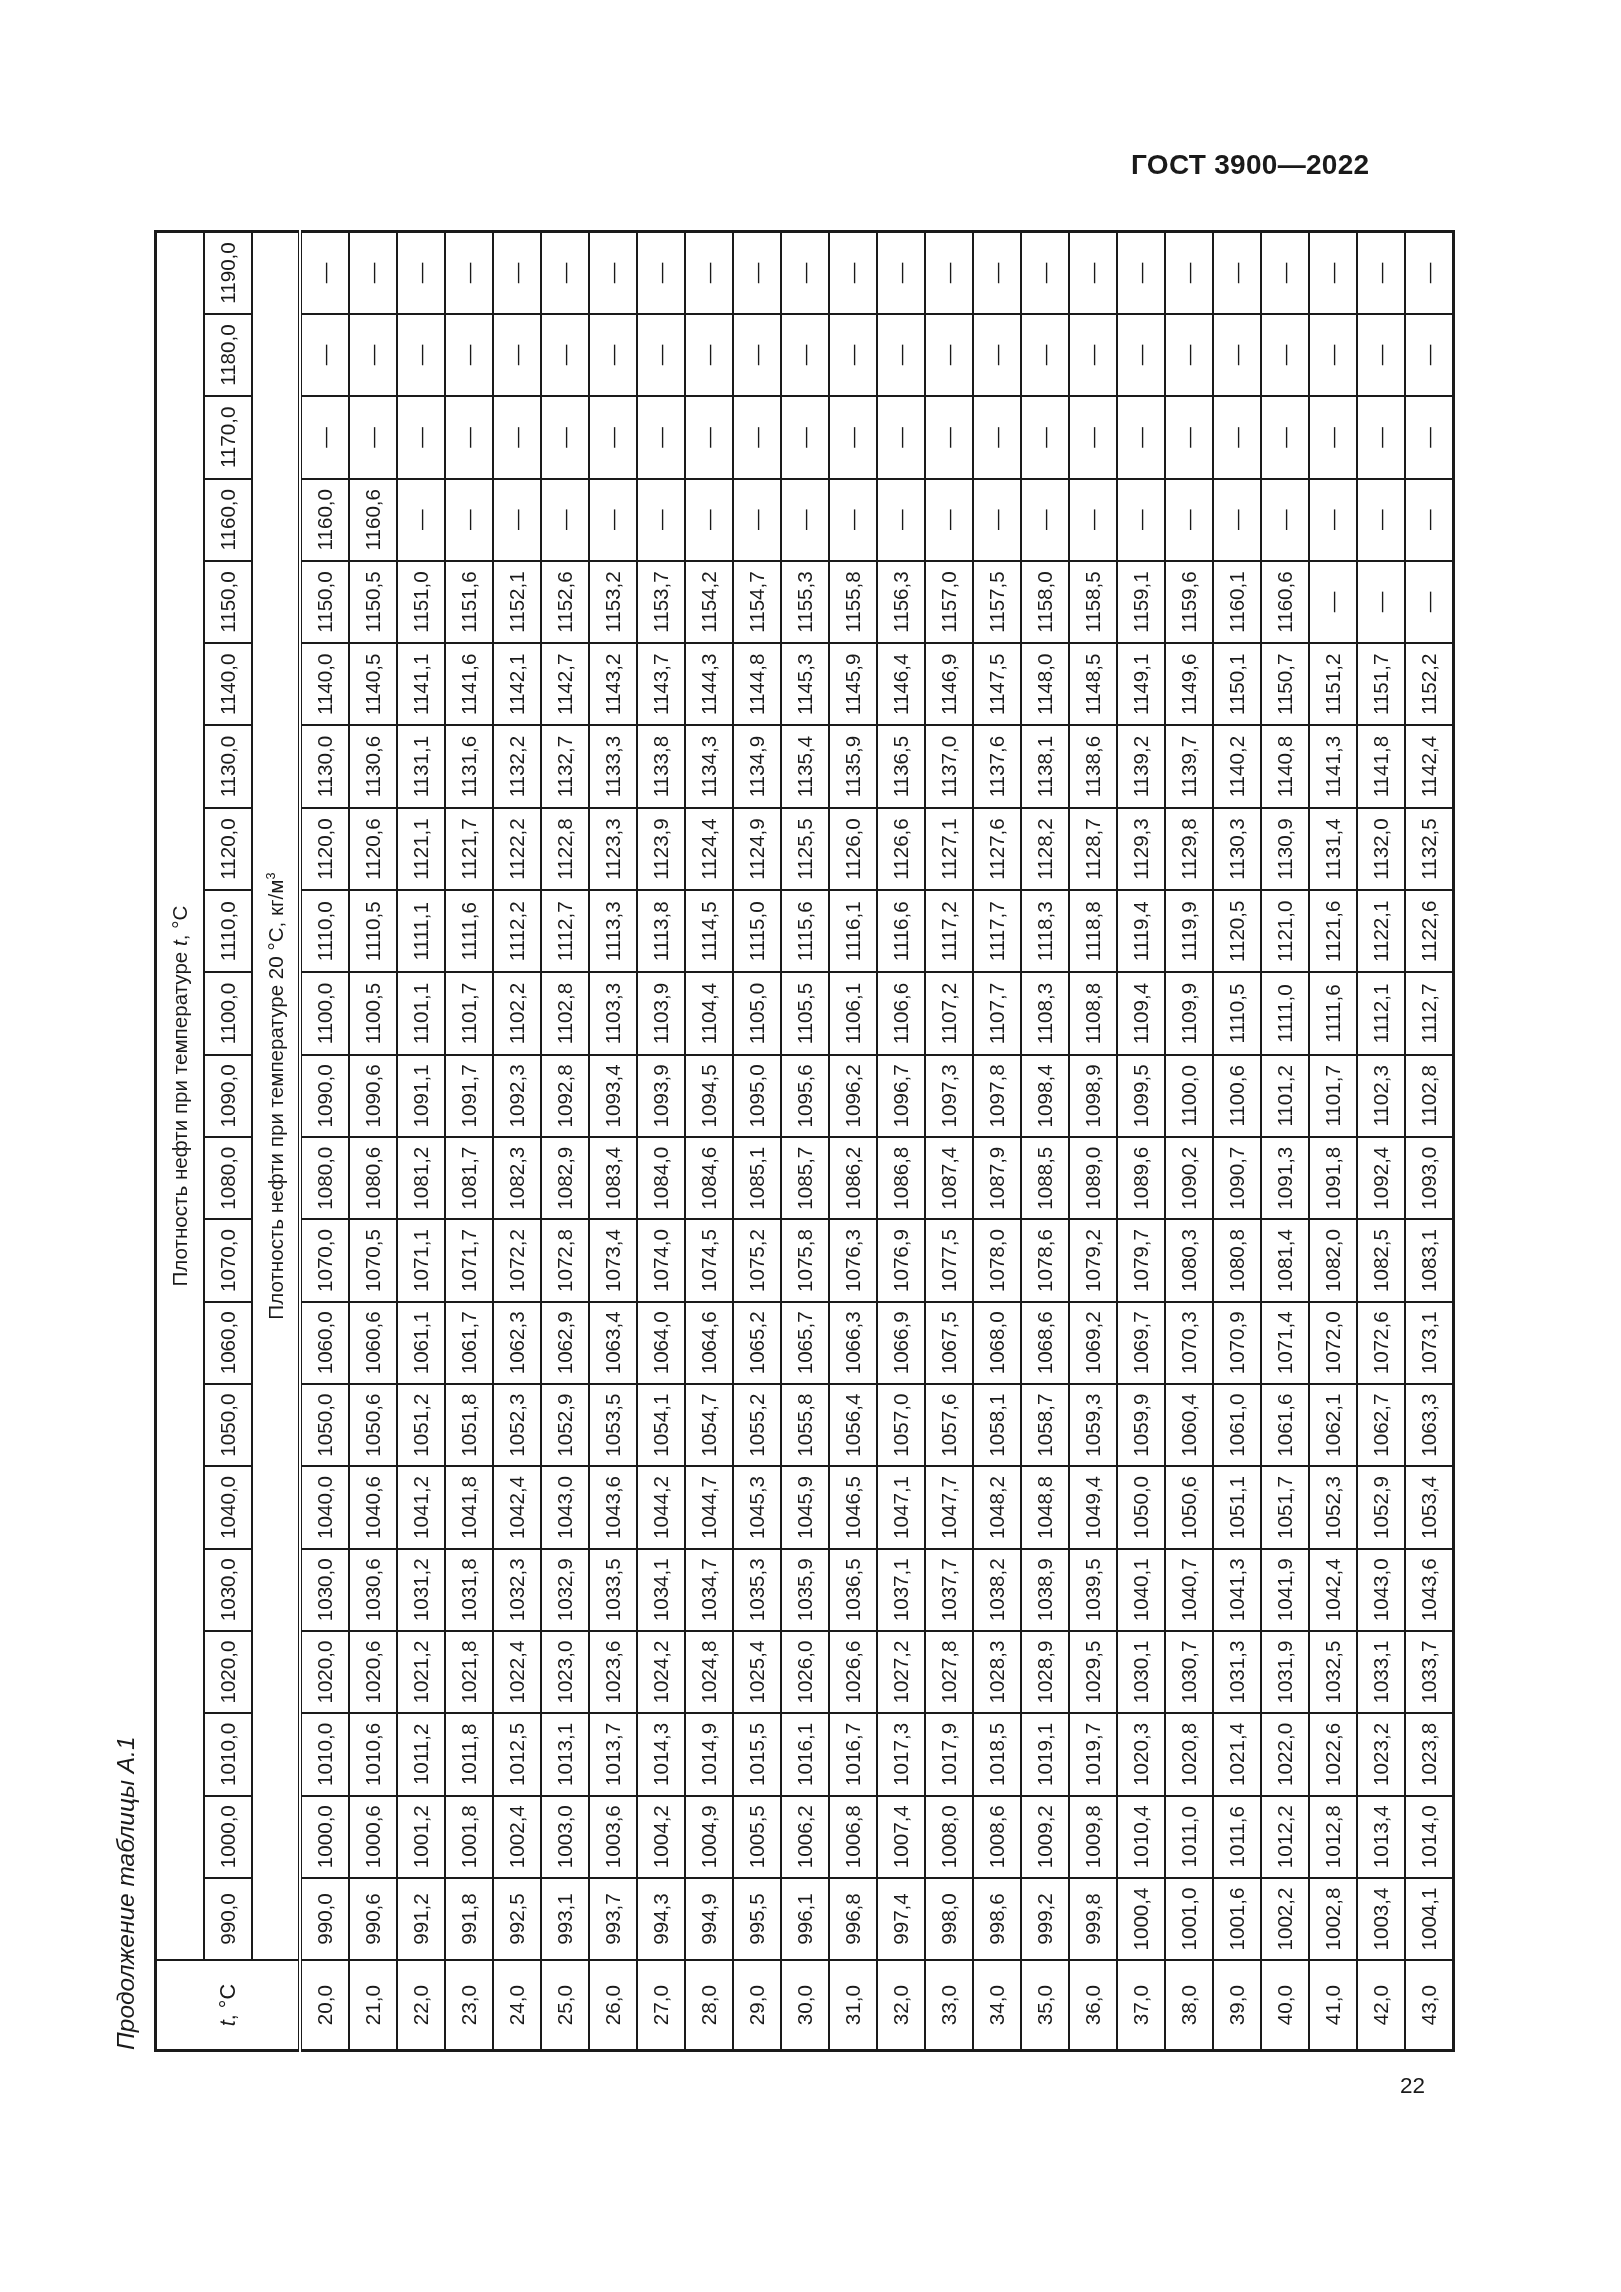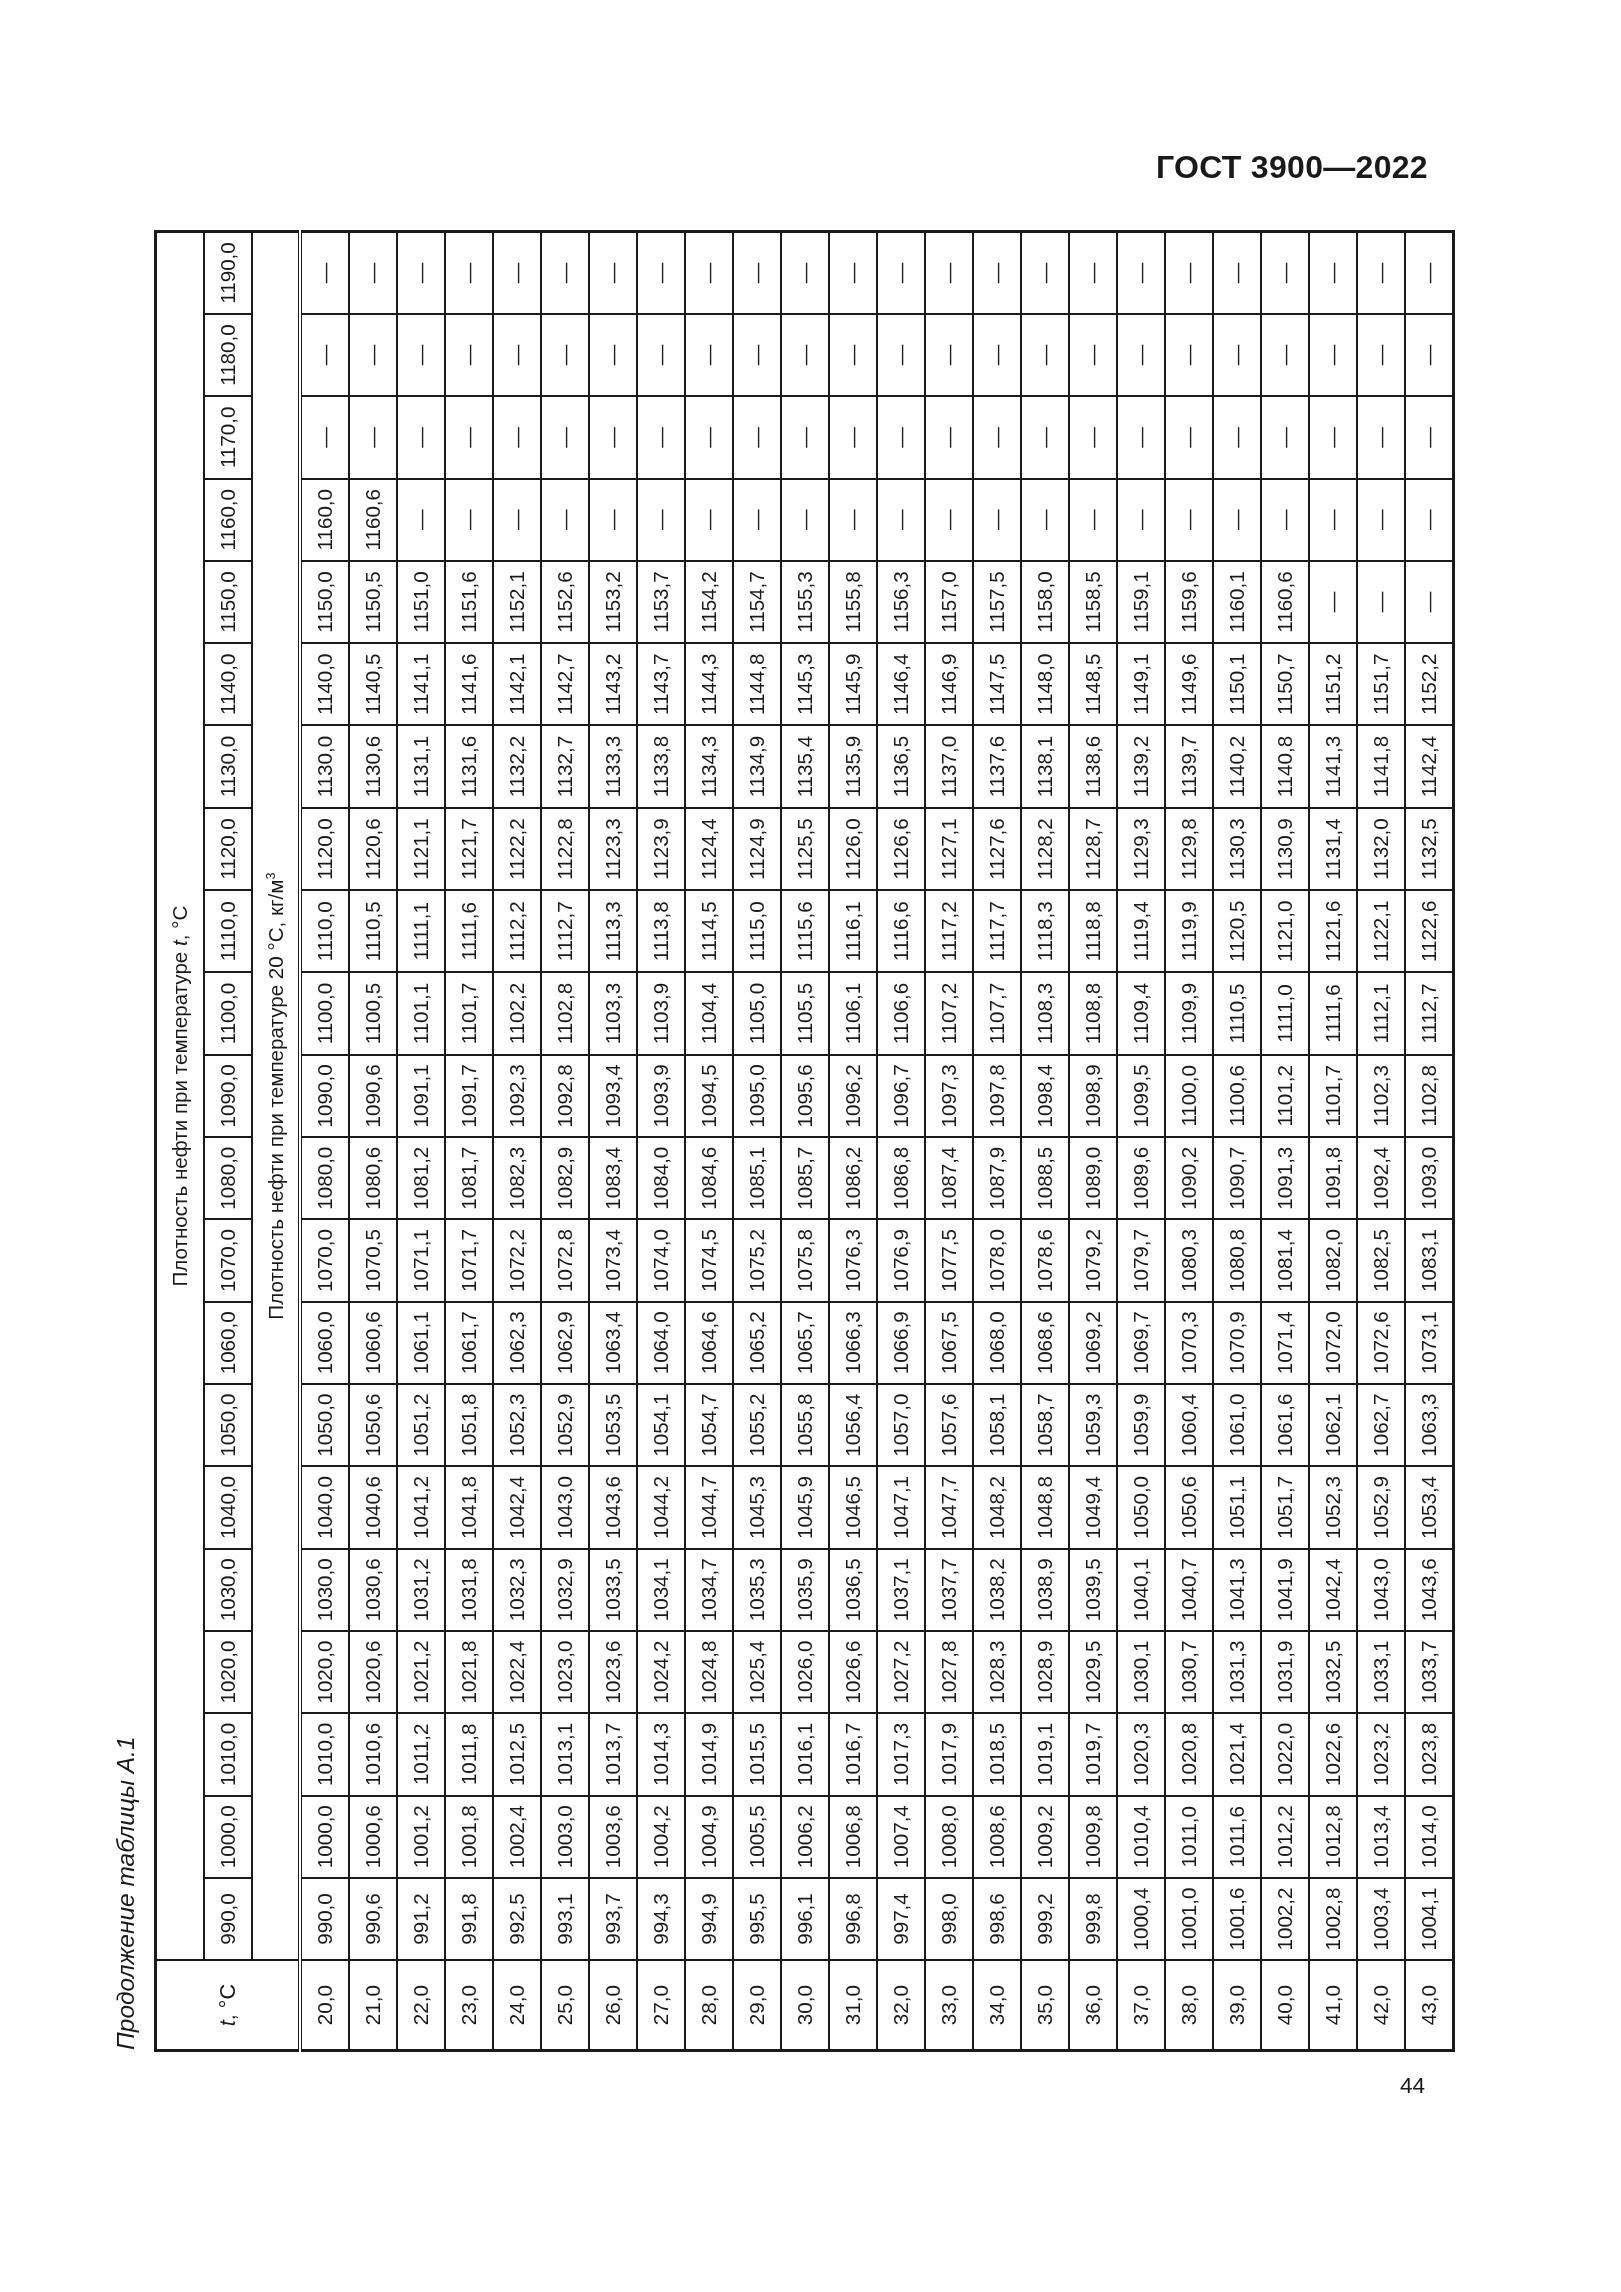--- a/index.html
+++ b/index.html
@@ -1,18 +1,18 @@
 <!DOCTYPE html>
 <html><head>
 <meta charset="utf-8">
 <style>
   html, body { margin: 0; padding: 0; background: #ffffff; }
   body { width: 1621px; height: 2293px; position: relative; overflow: hidden;
          font-family: "Liberation Sans", "DejaVu Sans", sans-serif; color: #1a1a1a; }
-  .doc-code { position: absolute; left: 1156px; top: 149px; font-size: 32px; font-weight: bold;
+  .doc-code { position: absolute; left: 1131px; top: 149px; font-size: 28px; font-weight: bold;
               letter-spacing: 0.3px; }
   .page-num { position: absolute; left: 1400px; top: 2073px; font-size: 22.5px; }
   .caption { position: absolute; left: 112px; top: 2050px; transform-origin: 0 0;
              transform: rotate(-90deg); font-size: 24.5px; font-style: italic; white-space: nowrap; }
   .table-wrap { position: absolute; left: 154px; top: 2052px; width: 1822px; height: 1239px;
                 transform-origin: 0 0; transform: rotate(-90deg); }
   table { border-collapse: collapse; table-layout: fixed; width: 1822px; height: 1239px; }
   td, th { border: 2px solid #1a1a1a; padding: 0; text-align: center; vertical-align: middle;
            font-weight: normal; font-size: 20.6px; white-space: nowrap; overflow: hidden; }
   table { border: 3.9px solid #1a1a1a; }
@@ -667,14 +667,14 @@
           <td>—</td>
           <td class="grp">—</td>
           <td>—</td>
           <td>—</td>
           <td>—</td>
         </tr>
       </tbody>
   </table>
 </div>
 
-<div class="page-num">44</div>
+<div class="page-num">22</div>
 
 
 </body></html>

